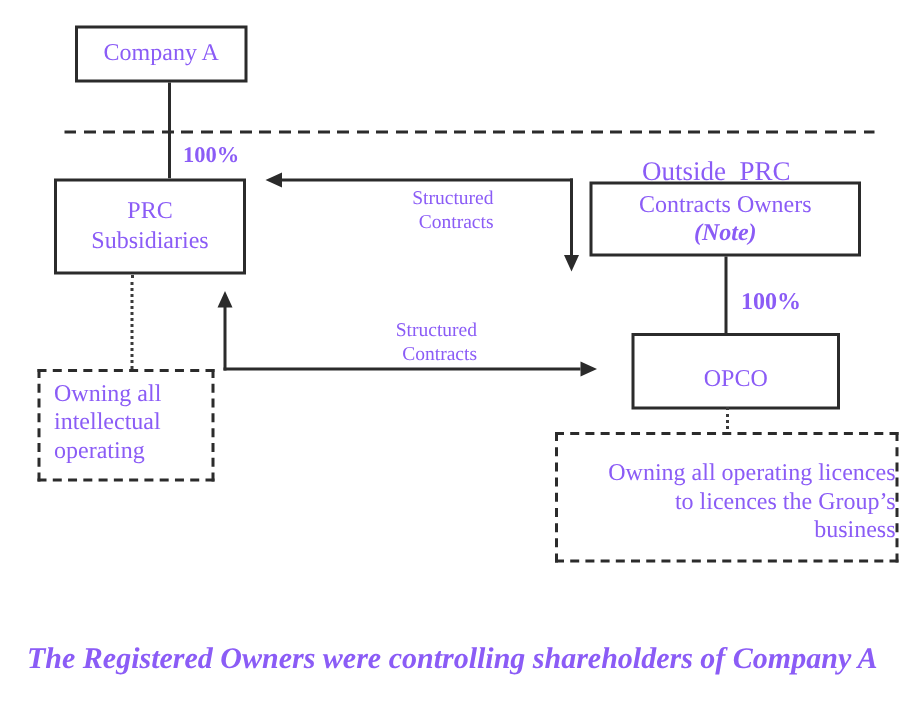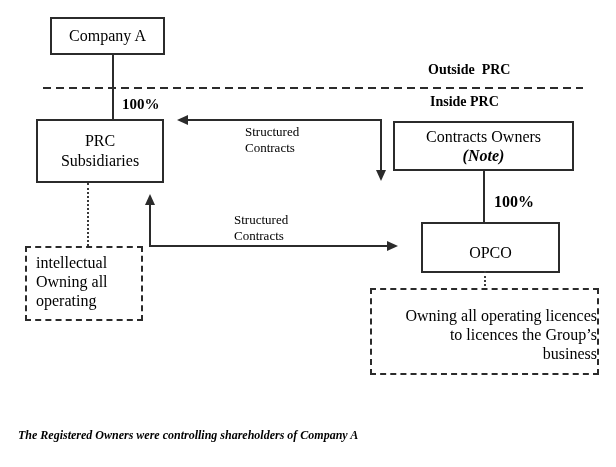--- a/index.html
+++ b/index.html
@@ -6,21 +6,21 @@
     margin: 0;
     padding: 0;
     background: #ffffff;
   }
   .canvas {
     position: relative;
     width: 616px;
     height: 467px;
     background: #ffffff;
     font-family: "Liberation Serif", serif;
-    color: #000000;
+    color: #8b5cf6;
     overflow: hidden;
   }
   
   .node {
     position: absolute;
     border: 2px solid #2b2b2b;
     background: #ffffff;
     display: flex;
     flex-direction: column;
     align-items: center;
@@ -51,23 +51,24 @@
   #box-lic { left: 370px; top: 288px; width: 225px; height: 67px; padding-top: 16px; text-align: right; }
 
   
   #sep-line {
     position: absolute;
     left: 43px; top: 87px; width: 540px; height: 2px;
     background: repeating-linear-gradient(90deg, #2b2b2b 0 8px, transparent 8px 13px);
   }
   .region-label {
     position: absolute;
-    font-weight: bold;
-    font-size: 14px;
+    font-weight: normal;
+    font-size: 18px;
     white-space: pre;
+    margin-top: 42px;
   }
   #label-outside { left: 428px; top: 62px; }
   #label-inside  { left: 430px; top: 94px; }
 
   
   .pct {
     position: absolute;
     font-weight: bold;
   }
   #pct-left  { left: 122px; top: 96px;  font-size: 15px; }
@@ -106,31 +107,31 @@
     border-left: 2px dotted #3a3a3a;
   }
   #dot-ip  { left: 87px;  top: 183px; height: 63px; }
   #dot-lic { left: 484px; top: 271px; height: 35px; }
 
   
   .edge-label {
     position: absolute;
     font-size: 13px;
     line-height: 16px;
-    text-align: left;
+    text-align: right;
     width: 84px;
   }
   #label-sc-top    { left: 245px; top: 124px; }
   #label-sc-bottom { left: 234px; top: 212px; }
 
   
   #footnote {
     position: absolute;
     left: 18px; top: 428px;
-    font-size: 12px;
+    font-size: 20px;
     font-weight: bold;
     font-style: italic;
   }
 </style>
 </head>
 <body>
 
 <div class="canvas">
 
   <div class="node" id="box-company-a">
@@ -177,22 +178,22 @@
   <div class="pct" id="pct-right">100%</div>
 
   <div class="node" id="box-opco">
     <span>OPCO</span>
     <div class="pad"></div>
   </div>
 
   <div class="dotted" id="dot-ip"></div>
 
   <div class="dashed-box" id="box-ip">
+    <div>Owning all</div>
     <div>intellectual</div>
-    <div>Owning all</div>
     <div>operating</div>
   </div>
 
   <div class="dotted" id="dot-lic"></div>
 
   <div class="dashed-box" id="box-lic">
     <div>Owning all operating licences</div>
     <div>to licences the Group’s</div>
     <div>business</div>
   </div>

